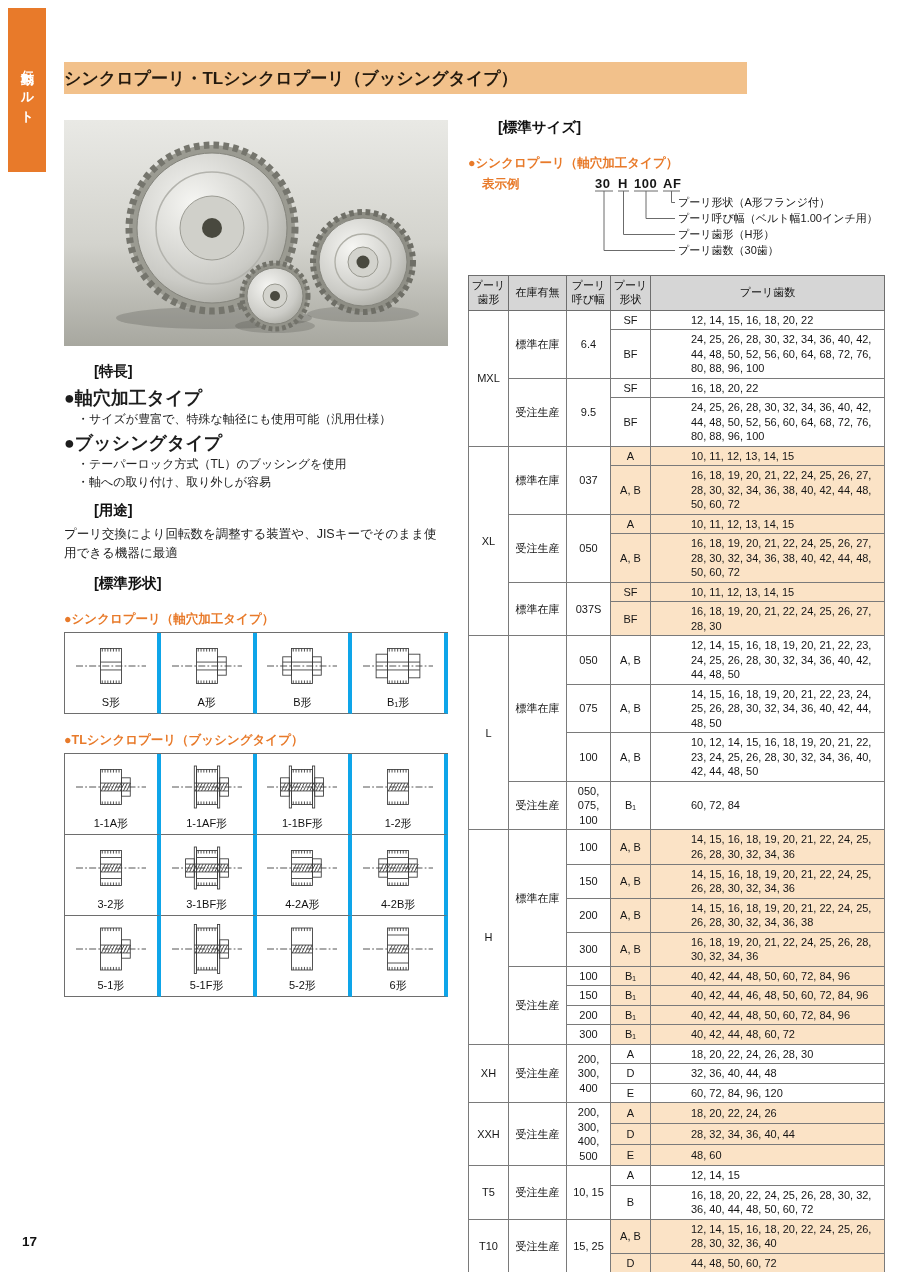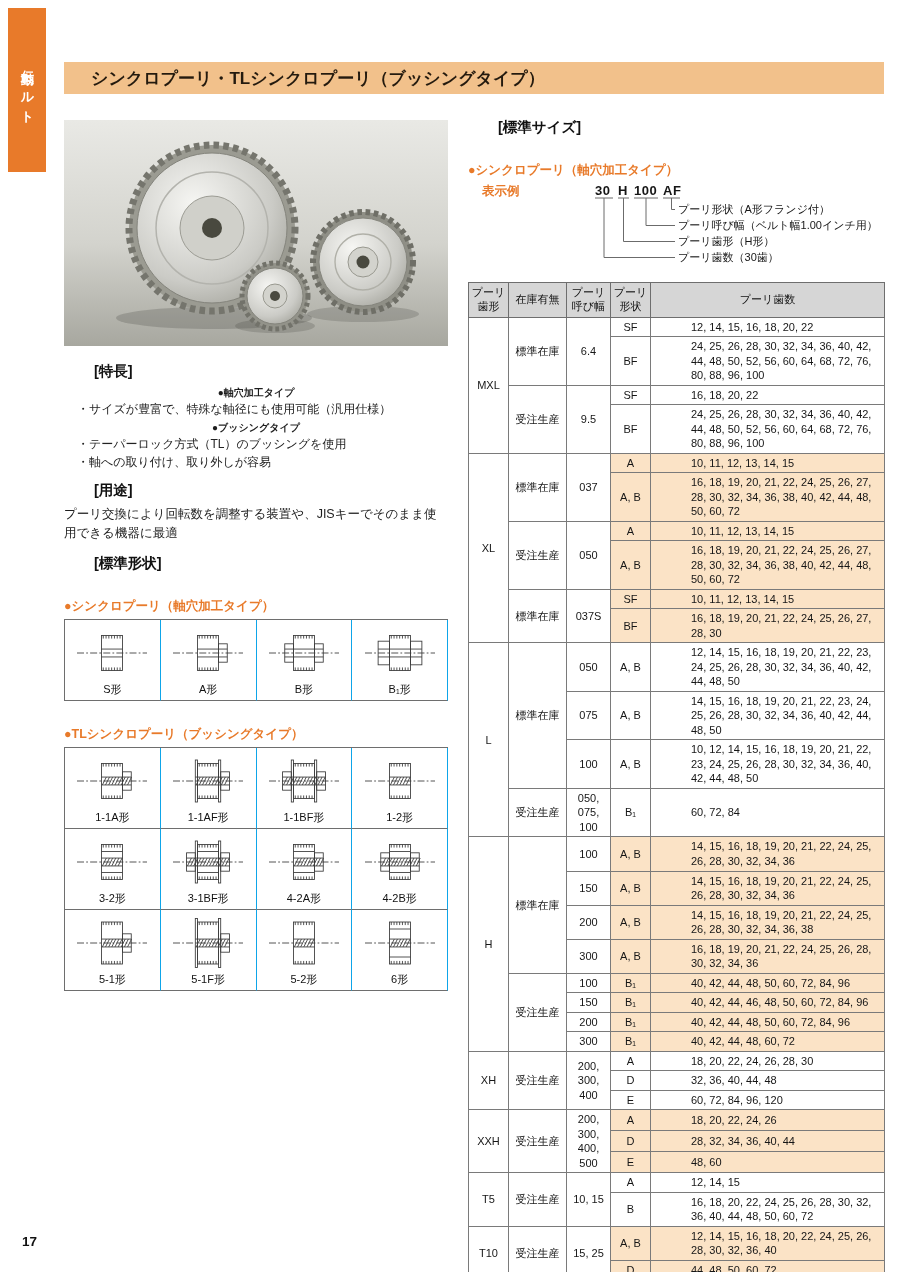--- a/index.html
+++ b/index.html
@@ -12,36 +12,36 @@
     font-family:"Liberation Sans","DejaVu Sans",sans-serif;color:#1d1d1d;
     overflow:hidden;
   }
   .side-tab{
     position:absolute;left:8px;top:8px;width:38px;height:164px;
     background:var(--accent);color:#fff;font-weight:bold;font-size:13px;
     writing-mode:vertical-rl;text-orientation:upright;letter-spacing:3px;
     display:flex;align-items:center;justify-content:center;
   }
   .title-bar{
-    position:absolute;left:64px;top:62px;width:820px;height:32px;
+    position:absolute;left:64px;top:62px;width:683px;height:32px;
     background:var(--title-bg);display:flex;align-items:center;
-    padding-left:27px;font-weight:bold;font-size:17px;color:#241a0e;
+    padding-left:0;font-weight:bold;font-size:17px;color:#241a0e;
   }
   .photo{position:absolute;left:64px;top:120px;width:384px;height:226px;}
   .left-col{position:absolute;left:64px;top:352px;width:384px;}
   .right-col{position:absolute;left:468px;top:118px;width:416px;}
   .sec-head{font-size:14.5px;font-weight:bold;margin:10px 0 5px;color:#111;padding-left:30px;}
   .right-col .sec-head{margin-top:0;}
-  .feat-main{font-size:10px;font-weight:bold;margin:3px 0 1px;text-align:center;}
+  .feat-main{font-size:18px;font-weight:bold;margin:3px 0 1px;}
   .feat-sub{font-size:12px;margin:1px 0 1px 13px;color:#222;}
   .usage-text{font-size:12.5px;line-height:1.55;margin:2px 0 4px;}
-  .orange-label{color:var(--accent);font-size:12.5px;font-weight:bold;margin:25px 0 4px;}
+  .orange-label{color:var(--accent);font-size:12.5px;font-weight:bold;margin:18px 0 4px;}
   .shape-grid{display:grid;grid-template-columns:repeat(4,1fr);
     border-top:1px solid #6e6e6e;border-left:1px solid #6e6e6e;background:#fff;}
-  .shape-cell{border-right:1px solid #0ea5e9;border-bottom:1px solid #6e6e6e;
+  .shape-cell{border-right:4px solid #0ea5e9;border-bottom:1px solid #6e6e6e;
     display:flex;flex-direction:column;align-items:center;padding:5px 2px 3px;}
   .shape-label{font-size:11px;margin-top:1px;color:#111;}
   
   .example{position:relative;height:90px;margin-top:0;}
   .example-label{position:absolute;left:14px;top:0;color:var(--accent);font-size:12.5px;font-weight:bold;}
   .code-part{position:absolute;top:0;font-size:13px;font-weight:700;color:#161616;letter-spacing:.5px;}
   .callout{position:absolute;font-size:11px;line-height:13px;color:#161616;white-space:nowrap;}
   
   .size-table{border-collapse:collapse;width:416px;table-layout:fixed;margin-top:9px;}
   .size-table th{

